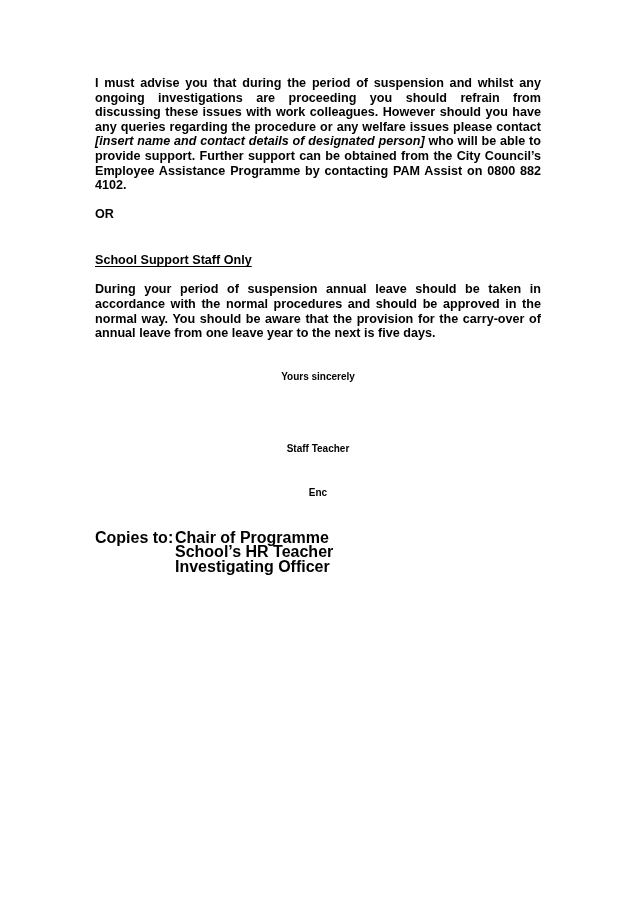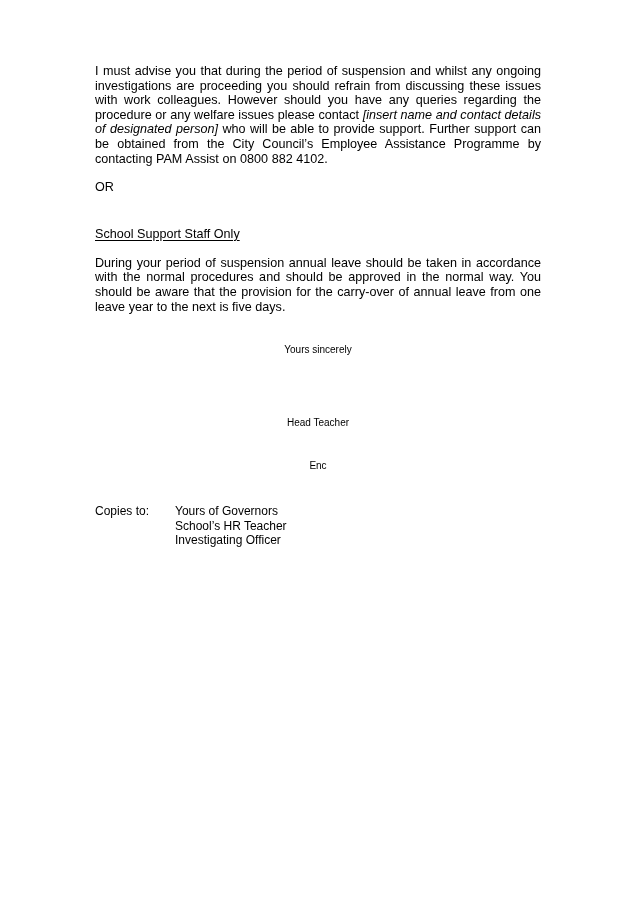--- a/index.html
+++ b/index.html
@@ -19,22 +19,23 @@
     position: relative;
     width: 636px;
     height: 900px;
     background: #ffffff;
     overflow: hidden;
     box-sizing: border-box;
   }
   .doc-body {
     position: absolute;
     left: 95px;
-    top: 64px;
+    top: 76px;
     width: 446px;
+    font-weight: bold;
   }
   p.para {
     margin: 0 0 14px 0;
     font-size: 12.6px;
     line-height: 14.6px;
     text-align: justify;
     text-justify: inter-word;
     word-spacing: 0.1px;
   }
   .plain-block {
@@ -62,21 +63,21 @@
     height: 15px;
   }
   .signoff {
     font-size: 10px;
     line-height: 14.6px;
     text-align: center;
     margin: 0;
   }
   .copies-block {
     margin: 0;
-    font-size: 12px;
+    font-size: 16px;
     line-height: 14.6px;
     display: flex;
     align-items: flex-start;
   }
   .copies-label {
     width: 80px;
     flex: 0 0 80px;
     white-space: nowrap;
   }
   .copies-list {
@@ -107,31 +108,31 @@
     </div>
 
     <p class="para">During your period of suspension annual leave should be taken in accordance with the normal procedures and should be approved in the normal way.  You should be aware that the provision for the carry-over of annual leave from one leave year to the next is five days.</p>
 
     <div class="spacer-sm"></div>
 
     <p class="signoff">Yours sincerely</p>
 
     <div class="spacer-sig"></div>
 
-    <p class="signoff">Head Teacher</p>
+    <p class="signoff">Staff Teacher</p>
 
     <div class="spacer-sig" style="height:29px"></div>
 
     <p class="signoff">Enc</p>
 
     <div class="spacer-sig" style="height:30px"></div>
 
     <div class="copies-block">
       <div class="copies-label">Copies to:</div>
       <div class="copies-list">
-        <div>Yours of Governors</div>
+        <div>Chair of Programme</div>
         <div>School’s HR Teacher</div>
         <div>Investigating Officer</div>
       </div>
     </div>
 
   </div>
 </div>
 
 </body></html>

